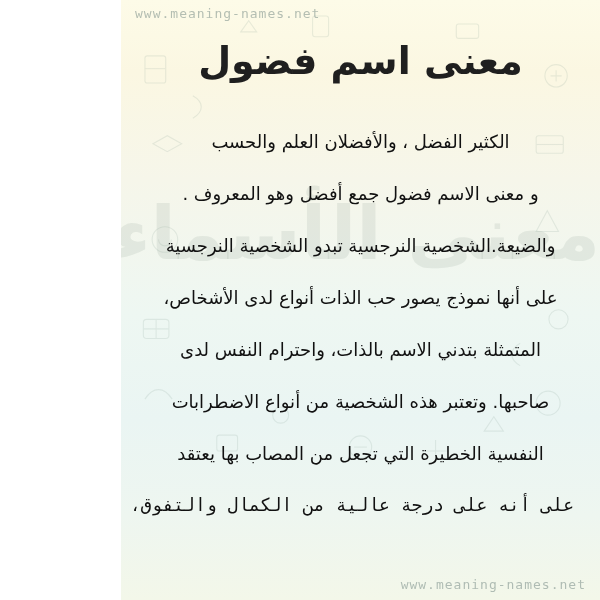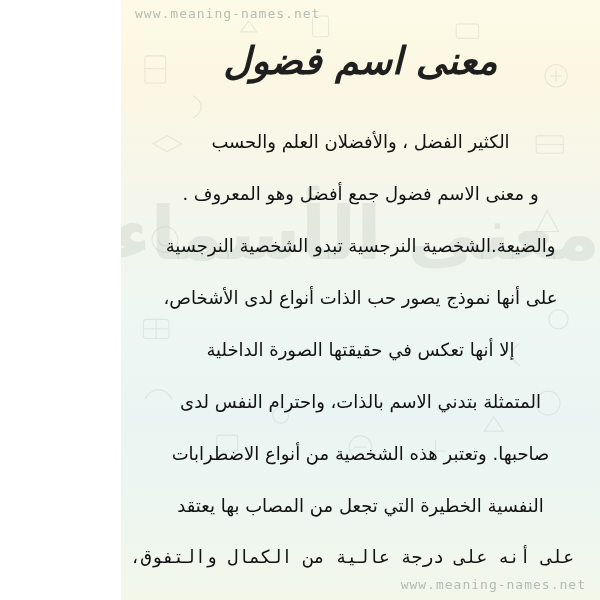--- a/index.html
+++ b/index.html
@@ -81,21 +81,20 @@
 
   .title {
     position: relative;
     text-align: center;
     font-size: 38px;
     font-weight: bold;
     color: #1f1f1f;
     padding-top: 14px;
     line-height: 1.2;
     direction: rtl;
-    font-style: italic;
   }
 
   .body-text {
     position: relative;
     direction: rtl;
     text-align: center;
     padding: 22px 26px 0 26px;
     color: #111111;
     font-size: 19px;
   }
@@ -152,21 +151,20 @@
 
   <h1 class="title">معنى اسم فضول</h1>
 
   <div class="watermark">معنى الأسماء</div>
 
   <div class="body-text">
     <p class="line">الكثير الفضل ، والأفضلان  العلم والحسب</p>
     <p class="line">و معنى الاسم فضول  جمع أفضل وهو المعروف .</p>
     <p class="line">والضيعة.الشخصية النرجسية تبدو الشخصية النرجسية</p>
     <p class="line">على أنها نموذج يصور حب الذات أنواع لدى الأشخاص،</p>
-    <p class="line">إلا أنها تعكس في حقيقتها الصورة الداخلية</p>
     <p class="line">المتمثلة بتدني الاسم بالذات، واحترام النفس لدى</p>
     <p class="line">صاحبها. وتعتبر هذه الشخصية من أنواع الاضطرابات</p>
     <p class="line">النفسية الخطيرة التي تجعل من المصاب بها يعتقد</p>
     <p class="line">على أنه على درجة عالية من الكمال والتفوق، ويتصف</p>
 
   </div>
 
   <div class="bottom-watermark">www.meaning-names.net</div>
 </div>
 

